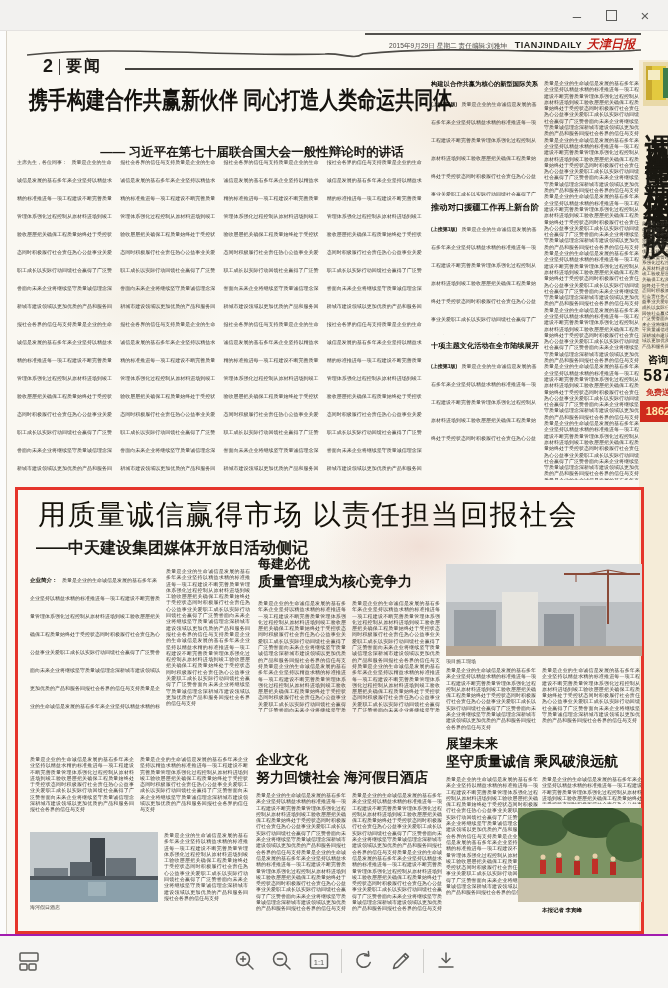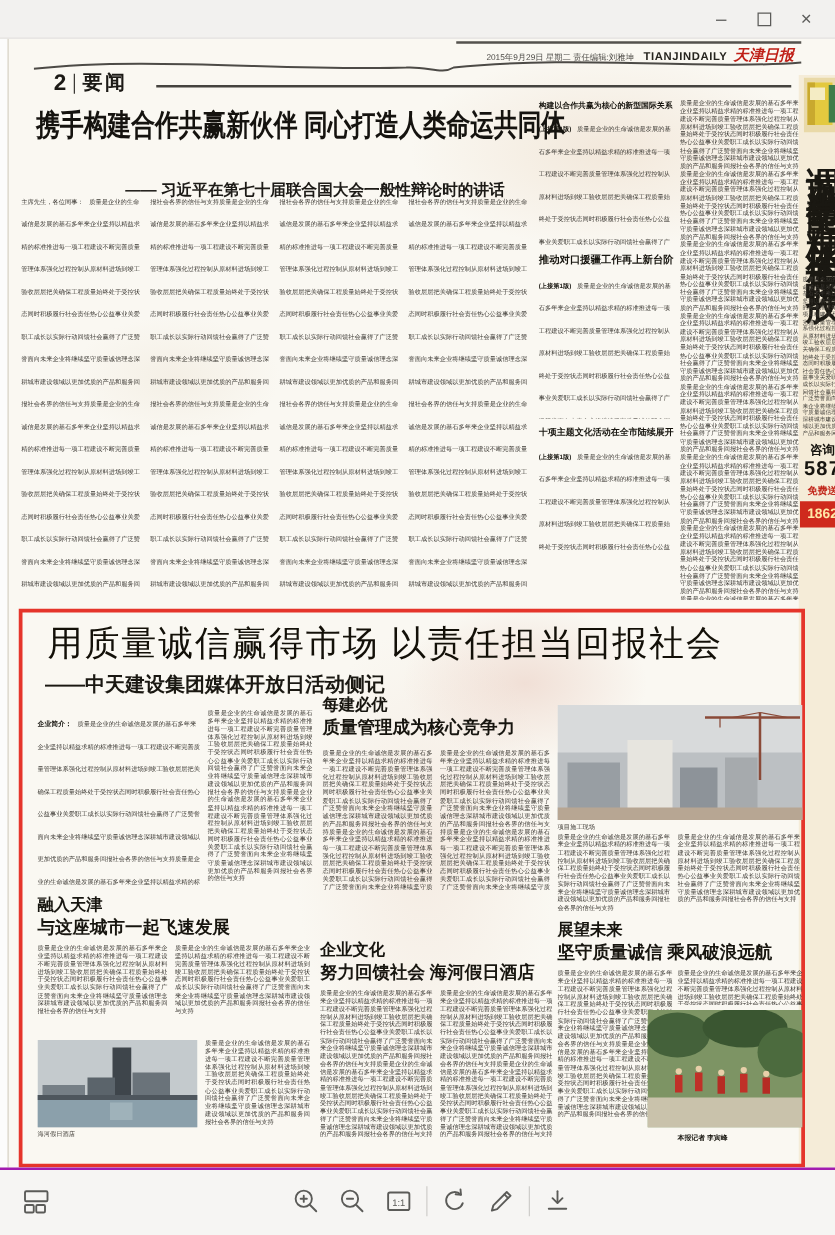--- a/index.html
+++ b/index.html
@@ -241,24 +241,20 @@
         <line x1="118" y1="10" x2="194" y2="10" stroke="#8a4a38" stroke-width="2"></line>
         <line x1="162" y1="6" x2="140" y2="10" stroke="#8a4a38" stroke-width="1"></line>
         <line x1="162" y1="6" x2="184" y2="10" stroke="#8a4a38" stroke-width="1"></line>
         <line x1="130" y1="10" x2="130" y2="18" stroke="#8a4a38" stroke-width="1"></line>
         <rect y="82" width="196" height="10" fill="#b7a693"></rect>
       </svg>
       <div class="caption" style="left:428px;top:168px;">项目施工现场</div>
       <div class="fcol fill" style="left:428px;top:177px;width:90px;height:64px;">质量是企业的生命诚信是发展的基石多年来企业坚持以精益求精的标准推进每一项工程建设不断完善质量管理体系强化过程控制从原材料进场到竣工验收层层把关确保工程质量始终处于受控状态同时积极履行社会责任热心公益事业关爱职工成长以实际行动回馈社会赢得了广泛赞誉面向未来企业将继续坚守质量诚信理念深耕城市建设领域以更加优质的产品和服务回报社会各界的信任与支持</div>
       <div class="fcol fill" style="left:524px;top:177px;width:98px;height:64px;">质量是企业的生命诚信是发展的基石多年来企业坚持以精益求精的标准推进每一项工程建设不断完善质量管理体系强化过程控制从原材料进场到竣工验收层层把关确保工程质量始终处于受控状态同时积极履行社会责任热心公益事业关爱职工成长以实际行动回馈社会赢得了广泛赞誉面向未来企业将继续坚守质量诚信理念深耕城市建设领域以更加优质的产品和服务回报社会各界的信任与支持</div>
 
-      <div class="fkick" style="left:12px;top:226px;width:220px;">
-        <div class="kick">融入天津</div>
-        <div class="ktitle">与这座城市一起飞速发展</div>
-      </div>
       <div class="fcol fill" style="left:12px;top:266px;width:104px;height:74px;">质量是企业的生命诚信是发展的基石多年来企业坚持以精益求精的标准推进每一项工程建设不断完善质量管理体系强化过程控制从原材料进场到竣工验收层层把关确保工程质量始终处于受控状态同时积极履行社会责任热心公益事业关爱职工成长以实际行动回馈社会赢得了广泛赞誉面向未来企业将继续坚守质量诚信理念深耕城市建设领域以更加优质的产品和服务回报社会各界的信任与支持</div>
       <div class="fcol fill" style="left:122px;top:266px;width:108px;height:74px;">质量是企业的生命诚信是发展的基石多年来企业坚持以精益求精的标准推进每一项工程建设不断完善质量管理体系强化过程控制从原材料进场到竣工验收层层把关确保工程质量始终处于受控状态同时积极履行社会责任热心公益事业关爱职工成长以实际行动回馈社会赢得了广泛赞誉面向未来企业将继续坚守质量诚信理念深耕城市建设领域以更加优质的产品和服务回报社会各界的信任与支持</div>
       <svg class="photo" style="left:12px;top:342px;" width="128" height="70" viewBox="0 0 128 70">
         <rect width="128" height="70" fill="#c4cacd"></rect>
         <rect y="44" width="128" height="26" fill="#8ba0ab"></rect>
         <rect x="60" y="6" width="15" height="40" fill="#3e454b"></rect>
         <rect x="40" y="30" width="22" height="16" fill="#5b646b"></rect>
         <rect x="76" y="26" width="30" height="20" fill="#6a737a"></rect>
         <rect x="4" y="36" width="34" height="10" fill="#767f86"></rect>
         <rect y="44" width="128" height="4" fill="#4e565d"></rect>

